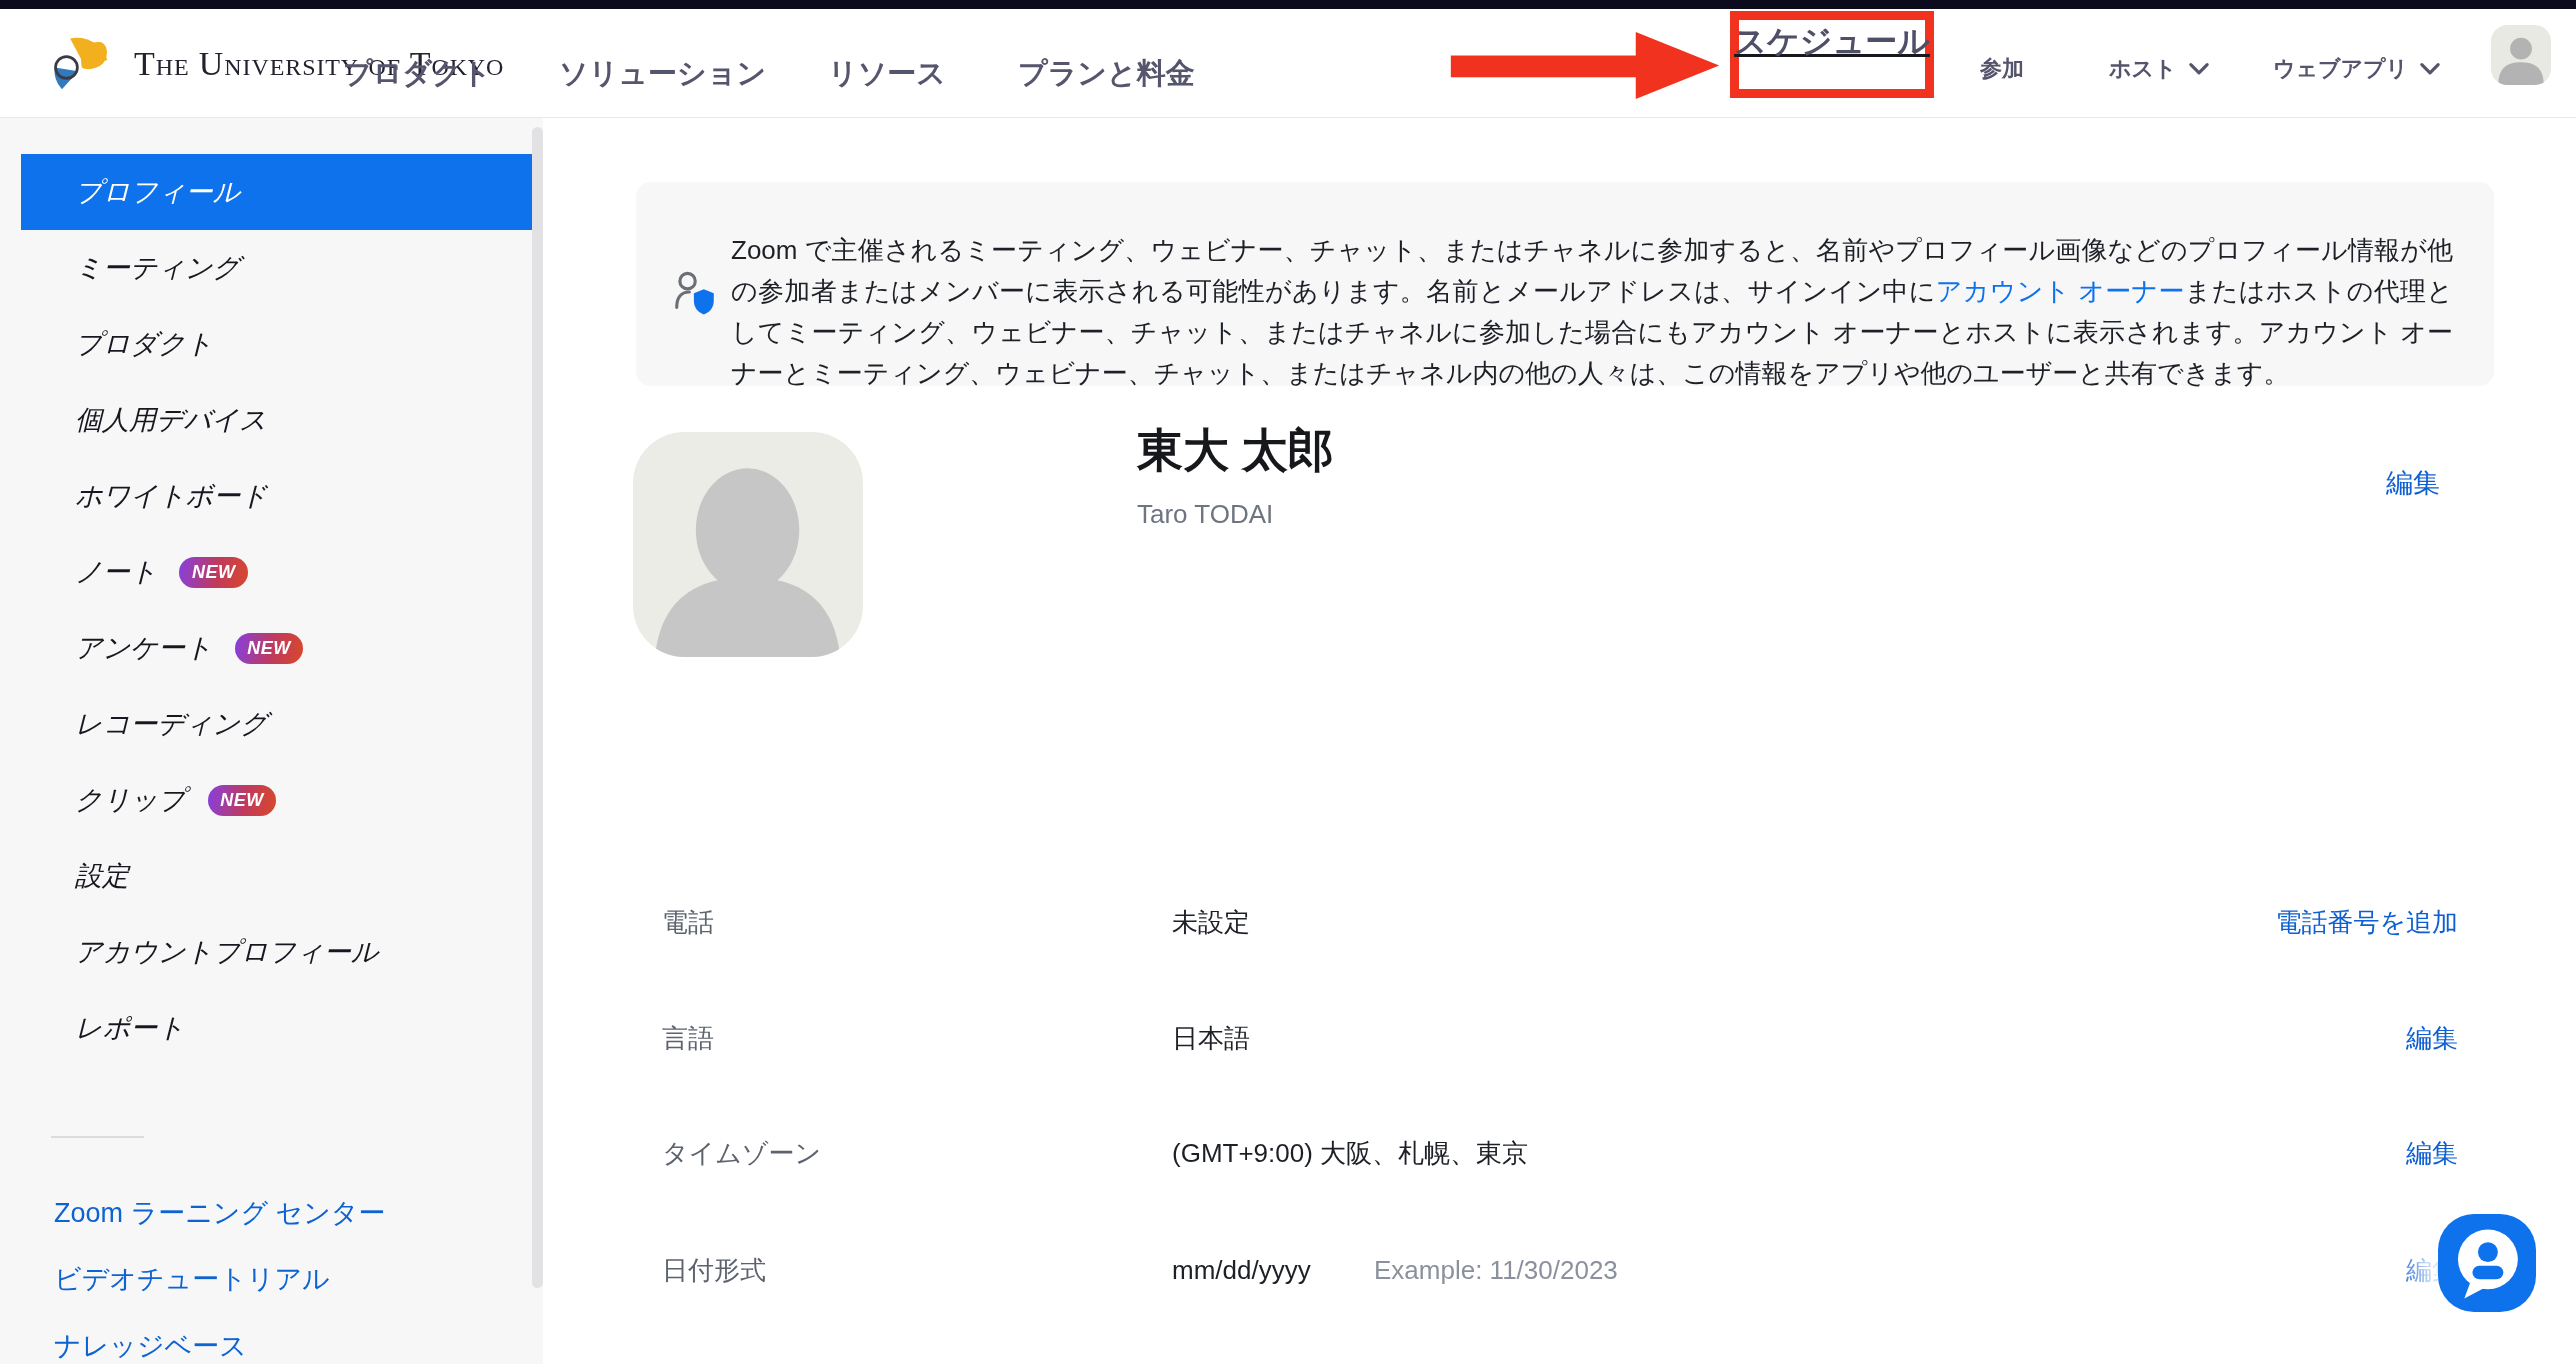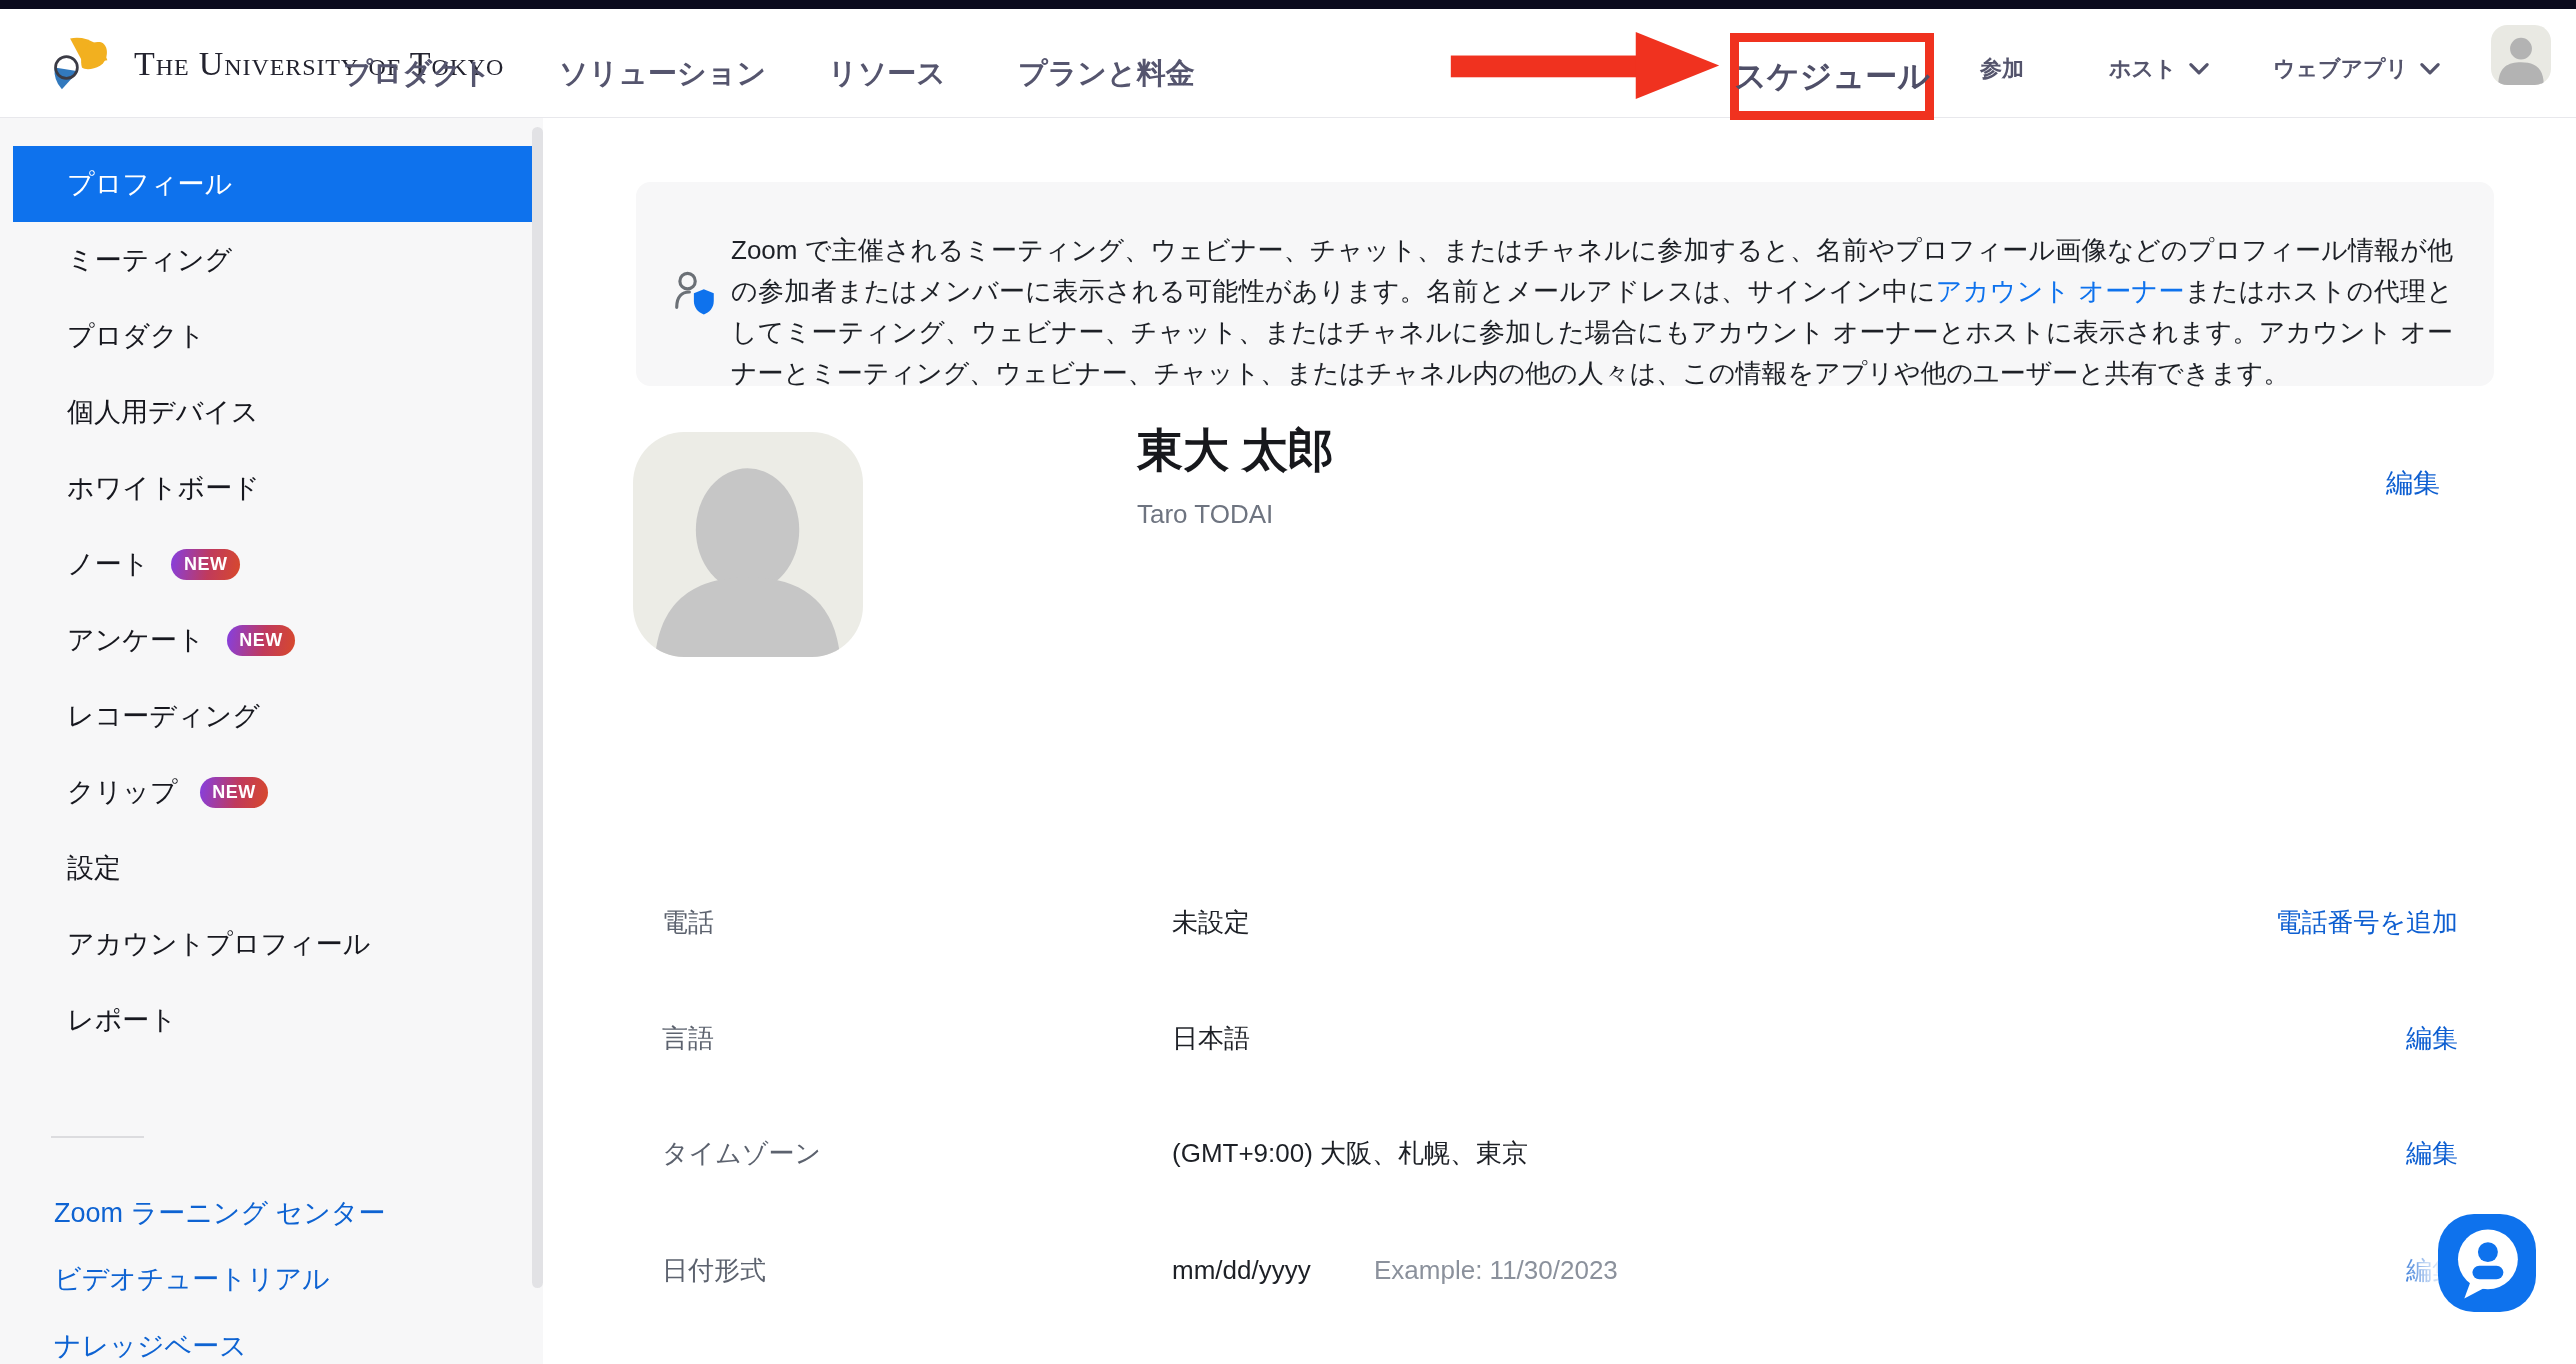--- a/index.html
+++ b/index.html
@@ -9,28 +9,28 @@
   }
   
   .top-strip{position:absolute;top:0;left:0;right:0;height:9px;background:#0b0b1d;}
   .navbar{position:absolute;top:9px;left:0;right:0;height:108px;background:#fff;border-bottom:1.8px solid #e8e8ec;z-index:5;}
   .logo{position:absolute;left:51px;top:23.6px;display:flex;align-items:center;gap:23px;cursor:pointer;}
   .logo-text{font-family:"Liberation Serif","DejaVu Serif",serif;font-variant:small-caps;font-size:34px;color:#23232f;letter-spacing:0.9px;white-space:nowrap;}
   .nav-item{position:absolute;top:45px;font-size:29px;font-weight:600;color:#55556e;white-space:nowrap;cursor:pointer;}
   .nav-item.right{font-weight:700;color:#54546c;font-size:22px;display:flex;align-items:center;gap:11px;}
   .arrow-svg{position:absolute;left:1449px;top:21px;z-index:6;}
   .schedule-box{
-    position:absolute;left:1730px;top:24px;width:204px;height:87px;box-sizing:border-box;
-    border:9px solid #f0321f;background:#fff;display:flex;align-items:center;justify-content:center;cursor:pointer;z-index:6;
+    position:absolute;left:1730px;top:2px;width:204px;height:87px;box-sizing:border-box;
+    border:9px solid #f0321f;background:#fff;display:flex;align-items:flex-start;justify-content:center;cursor:pointer;z-index:6;text-decoration:underline;
   }
   .schedule-label{font-size:32px;font-weight:700;color:#4f4f68;white-space:nowrap;}
   .nav-avatar{position:absolute;left:2491px;top:16.3px;width:60px;height:60px;border-radius:16.3px;background:#e9e9e3;overflow:hidden;cursor:pointer;}
   
   .sidebar{position:absolute;top:118px;left:0;width:543px;bottom:0;background:#f7f7f8;}
-  .menu{position:absolute;top:15.4px;left:0;right:0;list-style:none;margin:0;padding:13px;}
+  .menu{position:absolute;top:15.4px;left:0;right:0;list-style:none;margin:8px;padding:13px;font-style:italic;}
   .menu-item{height:76px;display:flex;align-items:center;padding-left:54px;font-size:27px;font-weight:500;color:#17181f;cursor:pointer;white-space:nowrap;}
   .menu-item.selected{background:#0e72ed;color:#fff;width:532px;box-sizing:border-box;}
   .new-badge{margin-left:22px;background:linear-gradient(100deg,#8a3fd6 5%,#c03a5c 55%,#d8492b 100%);color:#fff;font-size:18px;font-weight:700;padding:5.4px 12.7px;border-radius:907px;letter-spacing:0.5px;}
   .side-divider{position:absolute;left:51px;top:1018px;width:93px;height:1.8px;background:#dcdcdf;}
   .side-link{position:absolute;left:54px;font-size:27px;color:#0e63d2;white-space:nowrap;cursor:pointer;}
   .side-scroll{position:absolute;right:0;top:9px;width:11px;height:1161px;border-radius:5.4px;background:#e2e2e5;cursor:pointer;}
   
   .main{position:absolute;top:118px;left:543px;right:0;bottom:0;background:#fff;}
   .banner{position:absolute;left:93px;top:64px;width:1858px;height:204px;background:#f7f7f8;border-radius:14.5px;}
   .banner-icon{position:absolute;left:38px;top:89px;}

